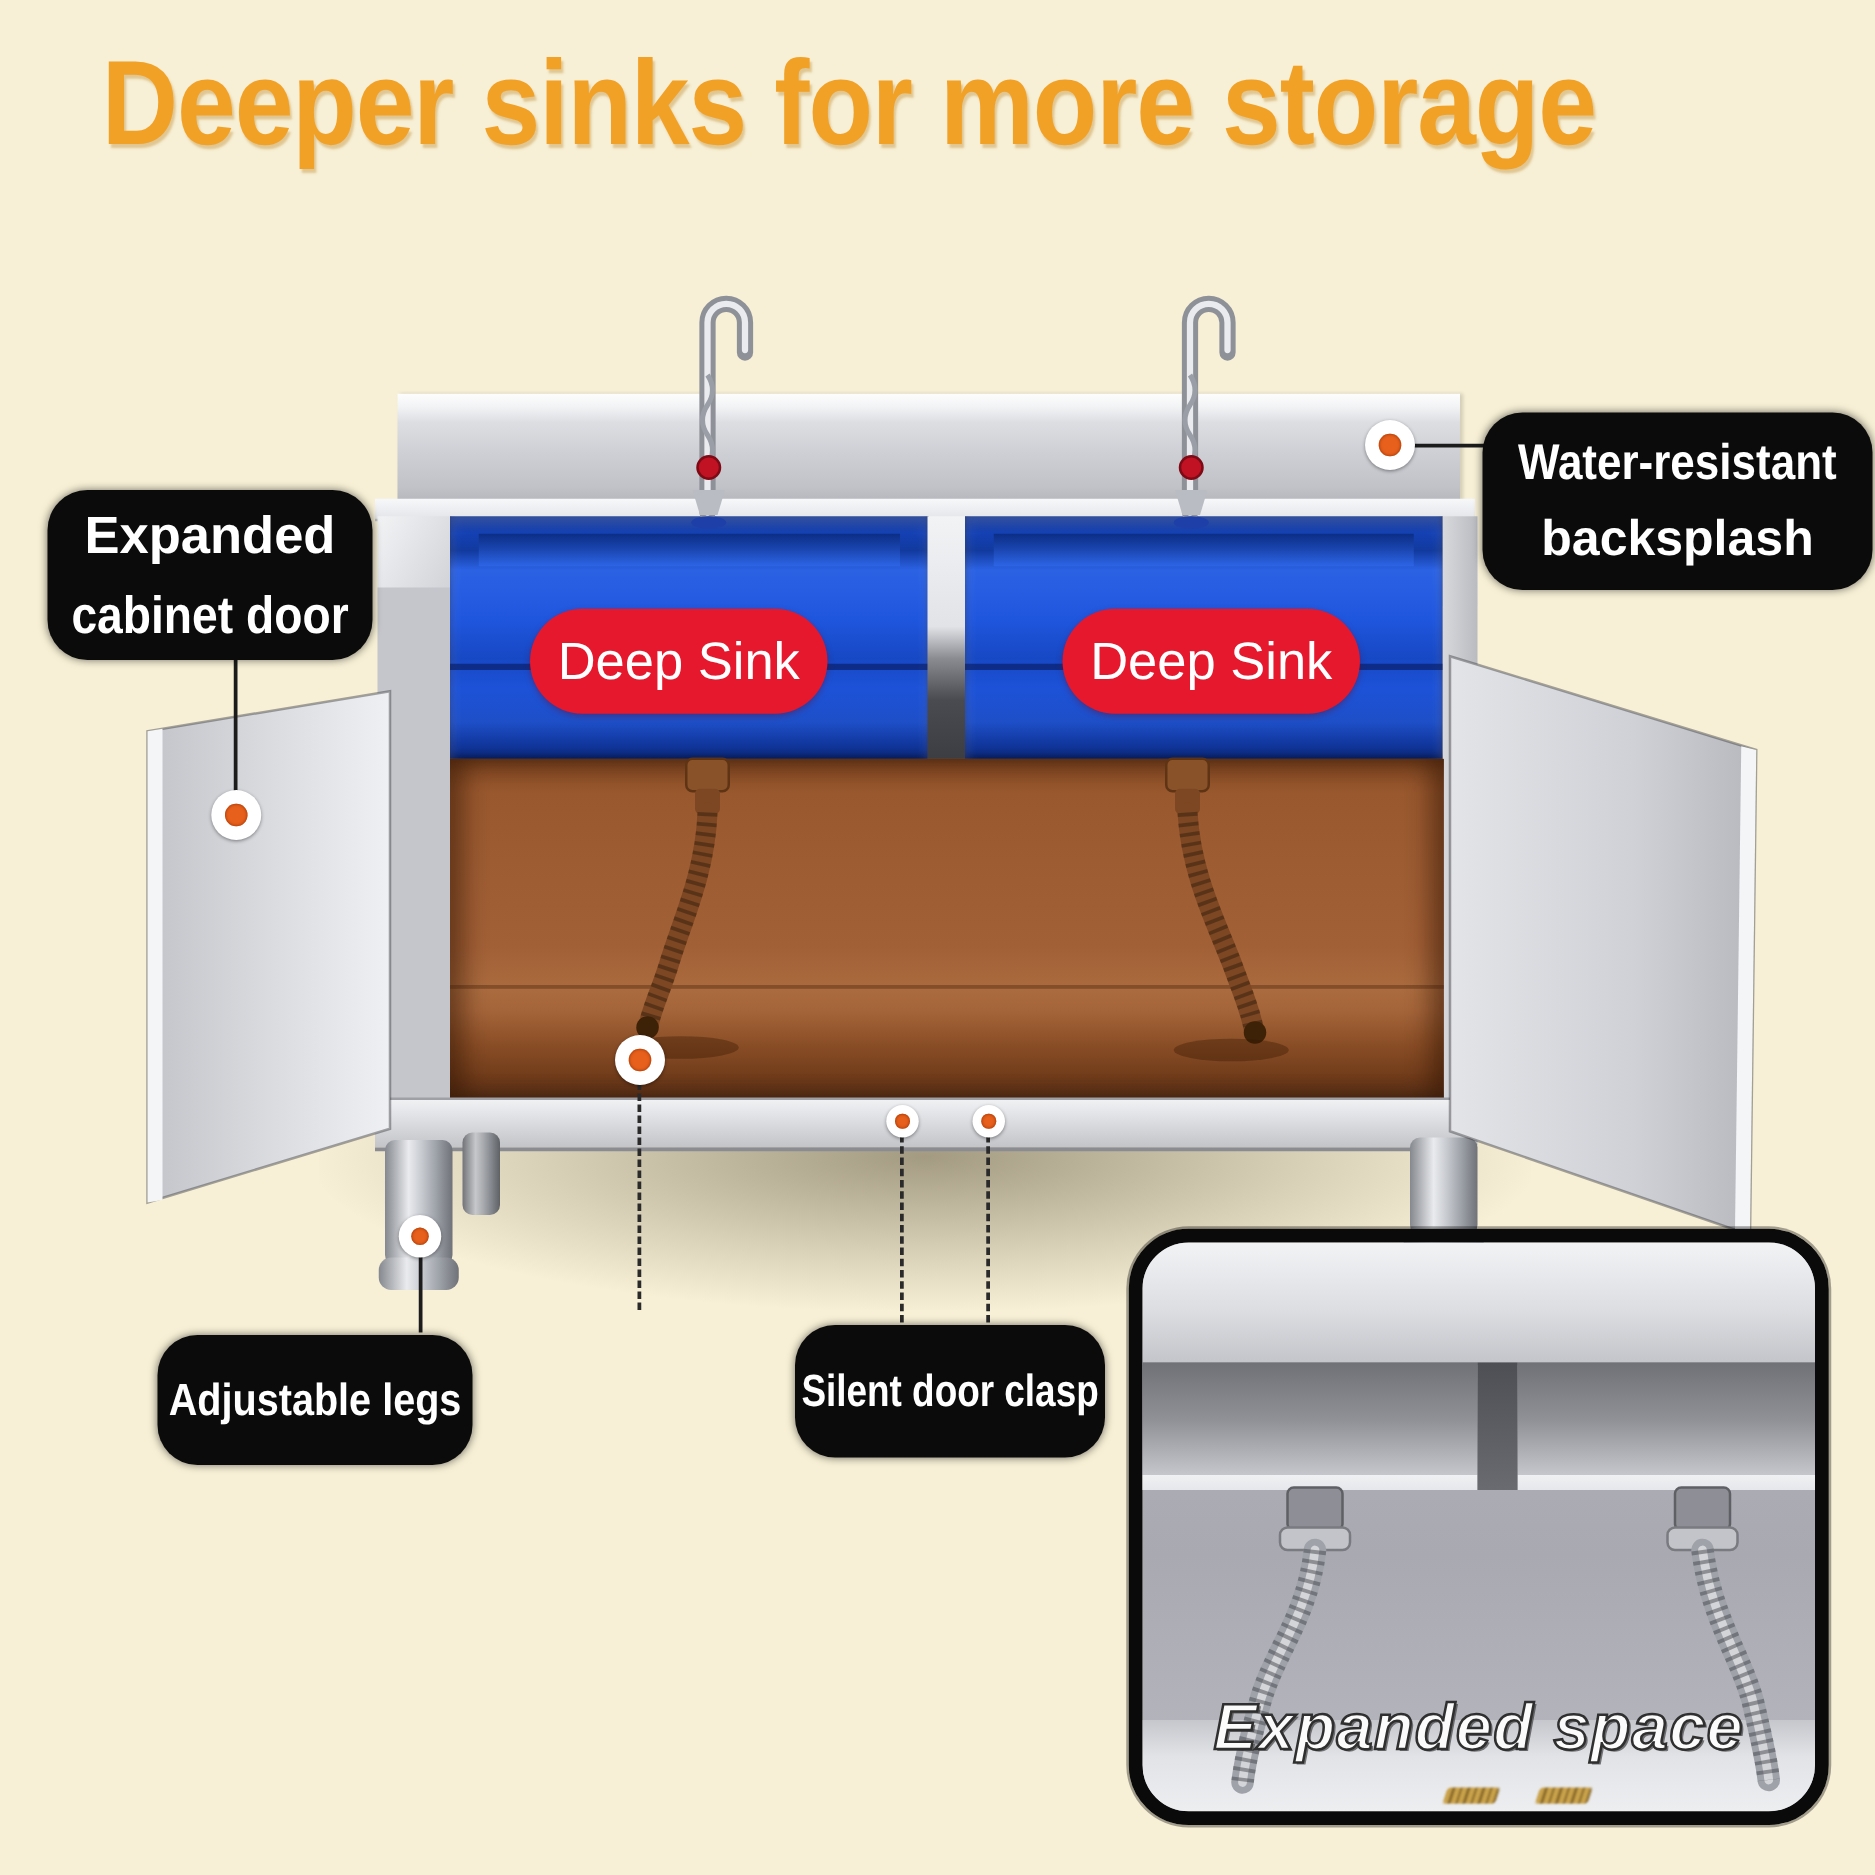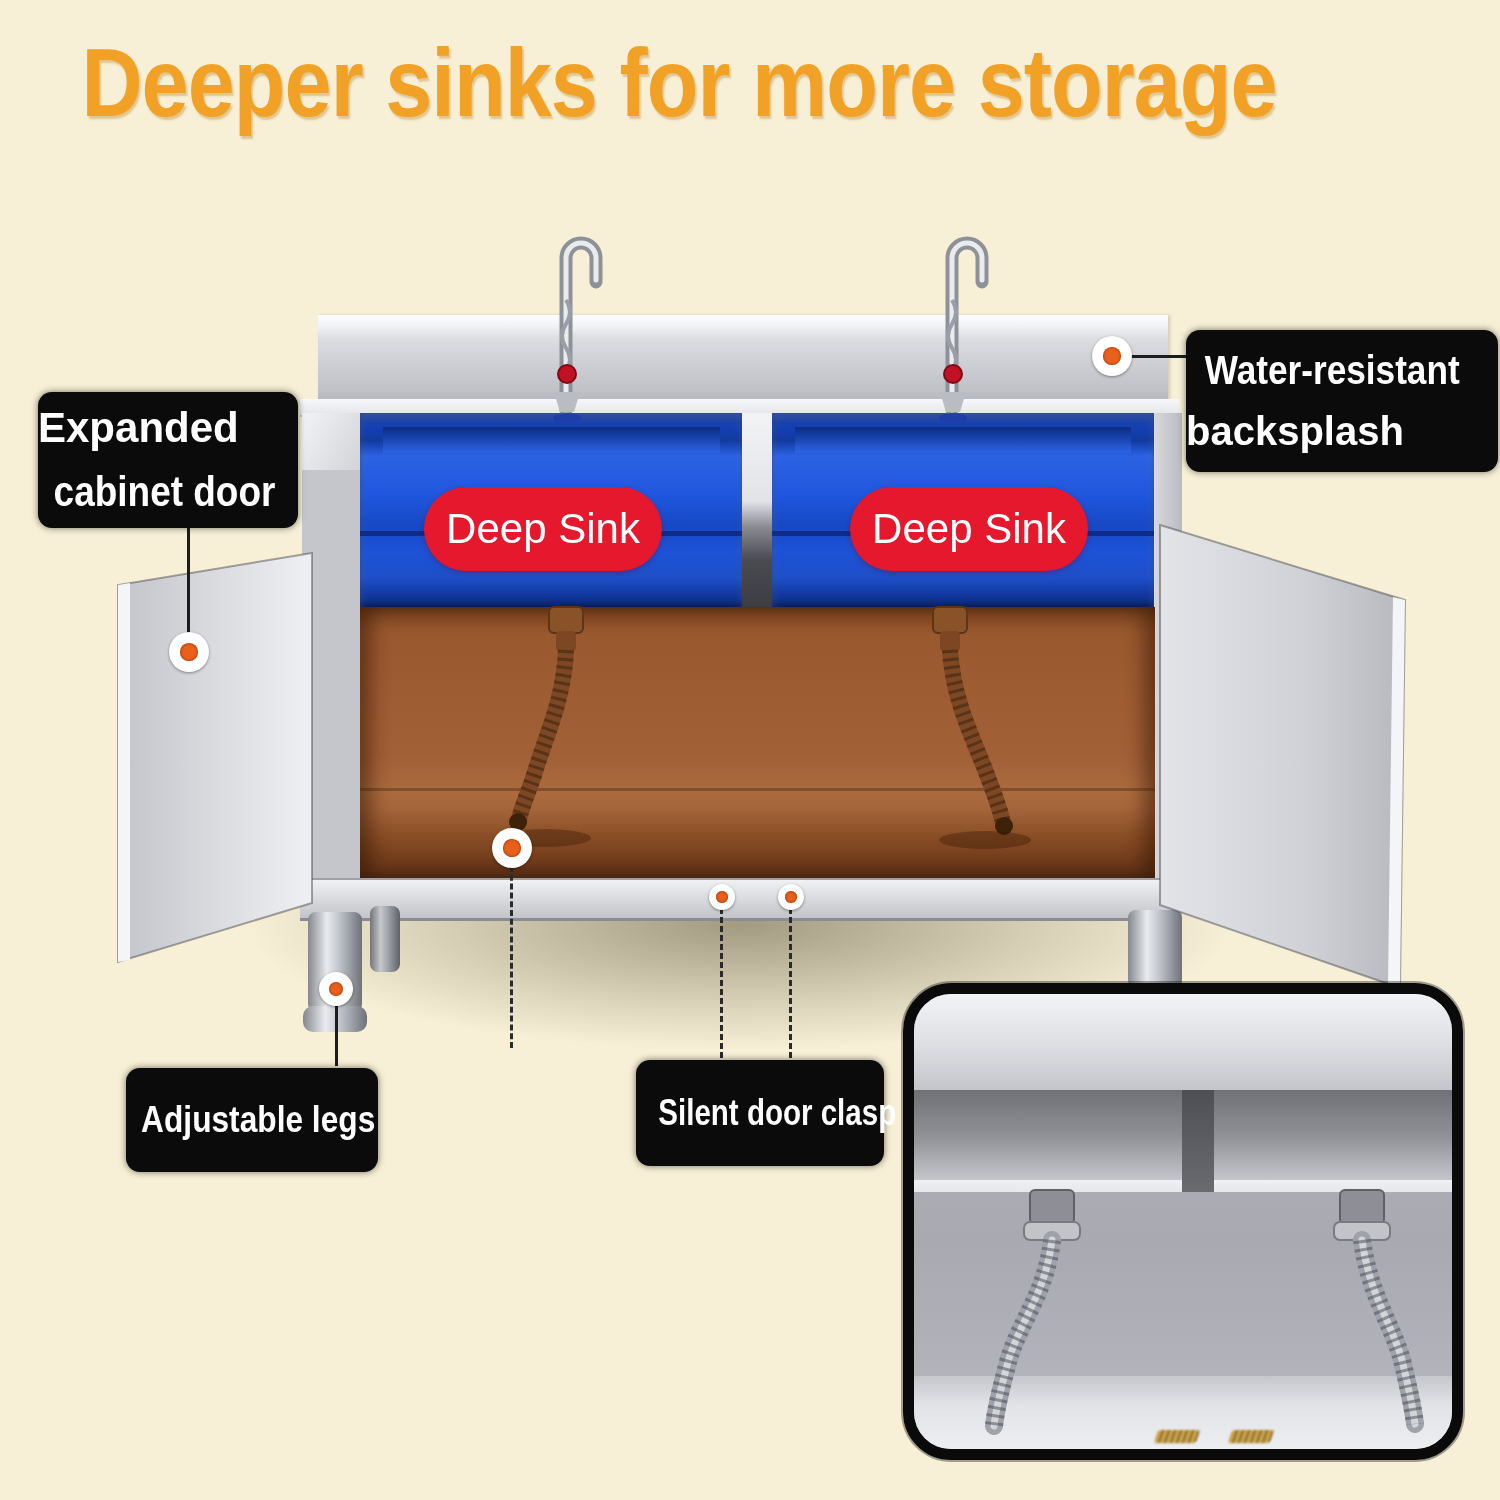--- a/index.html
+++ b/index.html
@@ -62,22 +62,22 @@
   .leg.rf-foot{left:1123px;top:982px;width:64px;height:24px;border-radius:10px;}
 
   
   .pill{display:flex;align-items:center;justify-content:center;background:var(--pill-red);
         color:#fff;border-radius:46px;box-shadow:0 2px 5px rgba(120,0,10,.35);white-space:nowrap;}
   .pill.dsl{left:424px;top:487px;width:238px;height:84px;font-size:42px;}
   .pill.dsr{left:850px;top:487px;width:238px;height:84px;font-size:42px;}
   .pill.storage{left:562px;top:697px;width:376px;height:88px;font-size:36px;}
 
   
-  .callout{display:flex;flex-direction:column;justify-content:center;
-    background:var(--label-black);color:#fff;border-radius:14px;font-weight:bold;
+  .callout{display:flex;flex-direction:column;align-items:center;justify-content:center;
+    background:var(--label-black);color:#fff;border-radius:32px;font-weight:bold;
     box-shadow:0 0 7px rgba(0,0,0,.55);white-space:nowrap;}
   .callout .fit{display:inline-block;transform:scaleX(.88);}
   .callout.enclosure{left:38px;top:392px;width:260px;height:136px;font-size:42px;gap:16px;}
   .callout.backsplash-lbl{left:1186px;top:330px;width:312px;height:142px;font-size:40px;gap:16px;}
   .callout.legs-lbl{left:126px;top:1068px;width:252px;height:104px;font-size:36px;}
   .callout.clasp-lbl{left:636px;top:1060px;width:248px;height:106px;font-size:36px;}
 
   
   .lead{background:#1C1C1C;}
   .lead.v-door{left:187px;top:522px;width:3px;height:116px;}
@@ -243,20 +243,23 @@
         <path d="M 138 246 C 132 300 104 330 94 368 C 87 394 82 414 80 432" fill="none" stroke="rgba(70,72,78,.5)" stroke-width="18" stroke-dasharray="3 5"></path>
       </g>
       <g>
         <rect x="426" y="196" width="44" height="34" rx="5" fill="#8E8F96" stroke="#5F6066" stroke-width="2"></rect>
         <rect x="420" y="228" width="56" height="18" rx="6" fill="#C2C4C9" stroke="#7A7B81" stroke-width="2"></rect>
         <path d="M 448 246 C 455 300 478 330 488 366 C 494 392 499 412 501 430" fill="none" stroke="#9FA2A9" stroke-width="18" stroke-linecap="round"></path>
         <path d="M 448 246 C 455 300 478 330 488 366 C 494 392 499 412 501 430" fill="none" stroke="rgba(255,255,255,.55)" stroke-width="7" stroke-linecap="round"></path>
         <path d="M 448 246 C 455 300 478 330 488 366 C 494 392 499 412 501 430" fill="none" stroke="rgba(70,72,78,.5)" stroke-width="18" stroke-dasharray="3 5"></path>
       </g>
     </svg>
+    <div class="caption">
+      <span>Expanded space</span>
+    </div>
     <div class="goldmark g1"></div>
     <div class="goldmark g2"></div>
   </div>
 
   <div class="abs lead v-door"></div>
   <div class="abs lead h-back"></div>
   <div class="abs lead v-leg"></div>
   <div class="abs dash storage-line"></div>
   <div class="abs dash clasp1"></div>
   <div class="abs dash clasp2"></div>

